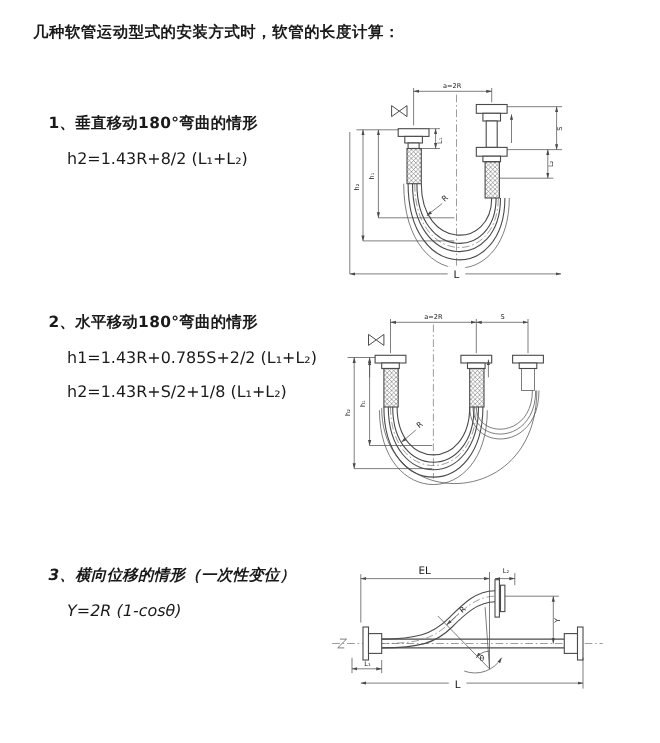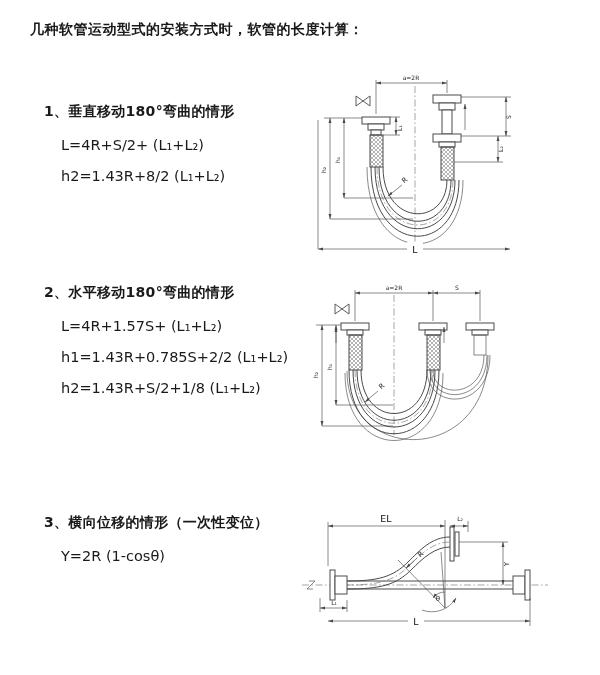--- a/index.html
+++ b/index.html
@@ -7,21 +7,21 @@
     width:600px;height:675px;position:relative;background:#ffffff;
     font-family:"DejaVu Sans","Liberation Sans",sans-serif;color:#1a1a1a;
     overflow:hidden;
   }
   .title{position:absolute;left:30px;top:21px;font-size:14px;font-weight:bold;letter-spacing:.5px;white-space:nowrap;}
   .section{position:absolute;left:44px;font-size:14px;white-space:nowrap;}
   .section .heading{font-weight:bold;margin-bottom:9px;letter-spacing:.3px;}
   .section .formula{margin-left:17px;height:31px;line-height:31px;font-size:14.5px;}
   #sec1{top:103px;}
   #sec2{top:284px;}
-  #sec3{top:514px;}
+  #sec3{top:514px;font-style:italic;}
   .diag{position:absolute;}
   #d1{left:310px;top:72px;}
   #d2{left:308px;top:283px;}
   #d3{left:298px;top:502px;}
   
   .s  {fill:none;stroke:#4a4a4a;stroke-width:1;}
   .fr {fill:#ffffff;stroke:#4a4a4a;stroke-width:1;}
   .hz {fill:url(#hatch);stroke:#4a4a4a;stroke-width:1;}
   .tn {fill:none;stroke:#4a4a4a;stroke-width:.65;}
   .dm {fill:none;stroke:#4a4a4a;stroke-width:.65;}
@@ -32,21 +32,20 @@
   text.lg{fill:#111111;font-size:9.5px;font-family:"DejaVu Sans",sans-serif;}
   .gap{fill:#ffffff;stroke:none;}
 </style>
 </head>
 <body>
 
 <div class="title">几种软管运动型式的安装方式时，软管的长度计算：</div>
 
 <div class="section" id="sec1">
   <div class="heading">1、垂直移动180°弯曲的情形</div>
-  <div class="formula">L=4R+S/2+ (L₁+L₂)</div>
   <div class="formula">h2=1.43R+8/2 (L₁+L₂)</div>
 </div>
 
 <svg class="diag" id="d1" width="218" height="190" viewBox="0 0 218 190">
   <defs>
     <pattern id="hatch" width="4" height="4" patternUnits="userSpaceOnUse">
       <path d="M0,4 L4,0 M0,0 L4,4" stroke="#666" stroke-width="0.5"></path>
     </pattern>
     <marker id="ar" viewBox="0 0 9 9" refX="8.6" refY="4.5" markerWidth="8" markerHeight="8" orient="auto-start-reverse">
       <path d="M0,2 L9,4.5 L0,7 Z" fill="#4a4a4a"></path>
@@ -131,21 +130,20 @@
   <g>
     <line class="tn" x1="8" y1="48" x2="8" y2="177"></line>
     <line class="dm" x1="8" y1="177" x2="200" y2="177" marker-start="url(#ar)" marker-end="url(#ar)"></line>
     <rect class="gap" x="97" y="170" width="16" height="12"></rect>
     <text class="lg" x="105" y="181" text-anchor="middle">L</text>
   </g>
 </svg>
 
 <div class="section" id="sec2">
   <div class="heading">2、水平移动180°弯曲的情形</div>
-  <div class="formula">L=4R+1.57S+ (L₁+L₂)</div>
   <div class="formula">h1=1.43R+0.785S+2/2 (L₁+L₂)</div>
   <div class="formula">h2=1.43R+S/2+1/8 (L₁+L₂)</div>
 </div>
 
 <svg class="diag" id="d2" width="228" height="178" viewBox="0 0 228 178">
 
   <line class="cl" x1="86" y1="12" x2="86" y2="152"></line>
 
   <g>
     <path class="tn" d="M39,88 C39,182 180,182 180,72"></path>

